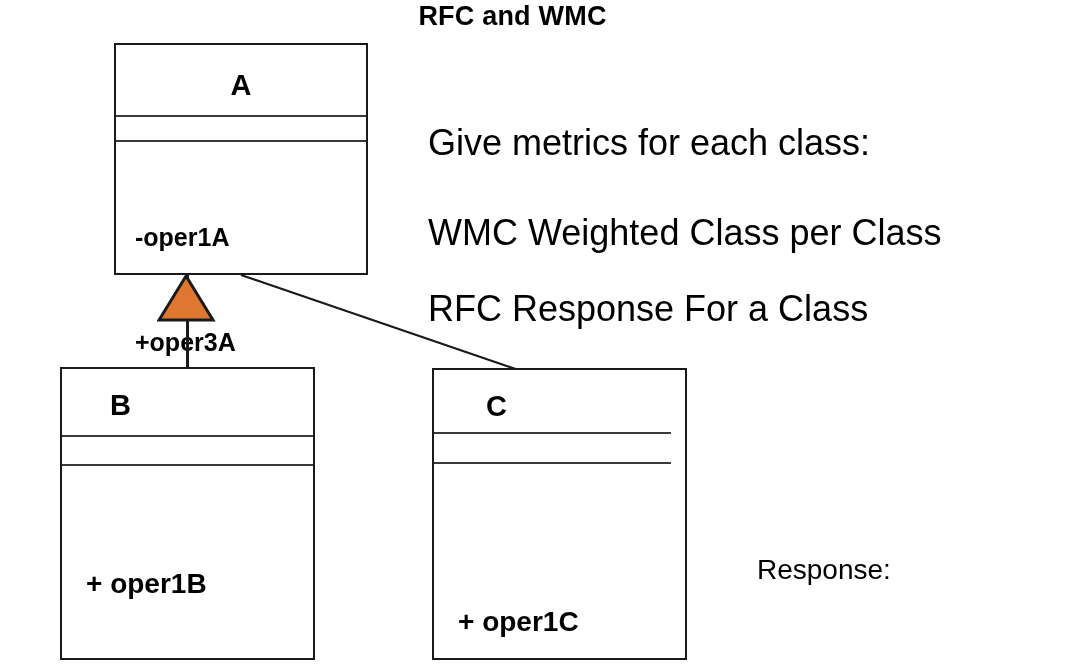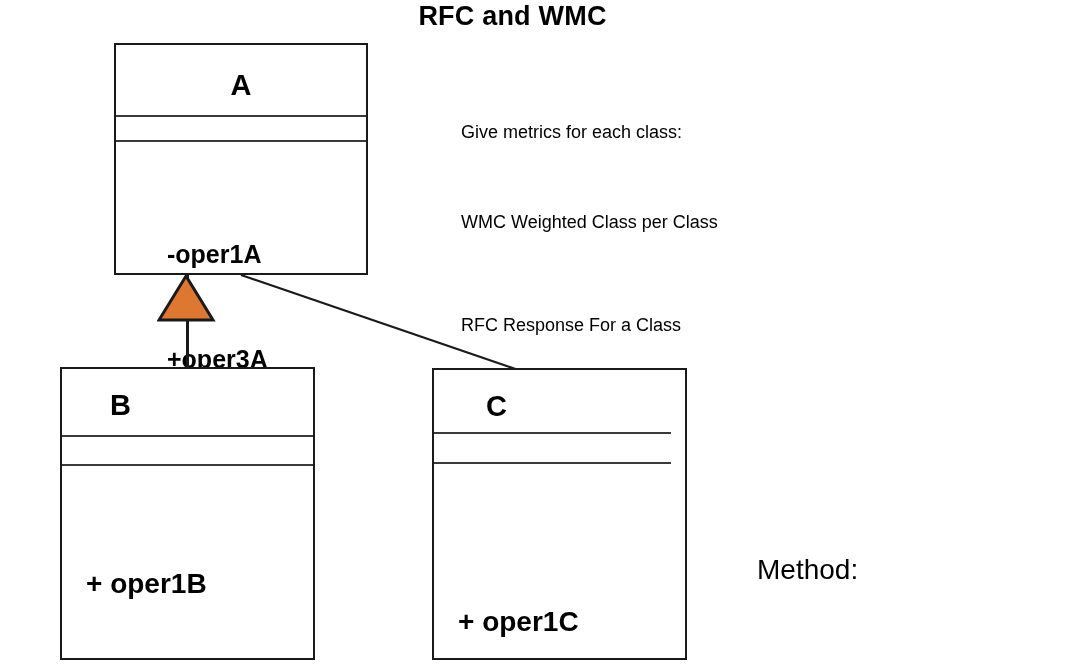--- a/index.html
+++ b/index.html
@@ -56,21 +56,21 @@
     font-weight: bold;
     white-space: pre;
   }
   .uml-ops div { white-space: pre; }
 
   
   #class-a { left: 114px; top: 43px; width: 254px; height: 232px; }
   #class-a .uml-name { top: 24px; font-size: 29px; }
   #class-a .sep-1 { top: 70px;  width: 250px; }
   #class-a .sep-2 { top: 95px;  width: 250px; }
-  #class-a .uml-ops { left: 19px; top: 122px; font-size: 25px; line-height: 35px; margin-left: 32px; }
+  #class-a .uml-ops { left: 19px; top: 105px; font-size: 25px; line-height: 35px; }
 
   
   #class-b { left: 60px; top: 367px; width: 255px; height: 293px; }
   #class-b .uml-name { top: 20px; font-size: 29px; text-align: left; padding-left: 48px; box-sizing: border-box; }
   #class-b .sep-1 { top: 66px;  width: 251px; }
   #class-b .sep-2 { top: 95px;  width: 251px; }
   #class-b .uml-ops { left: 24px; top: 105px; font-size: 28px; line-height: 44px; }
 
   
   #class-c { left: 432px; top: 368px; width: 255px; height: 292px; }
@@ -100,27 +100,26 @@
     left: 0;
     top: 0;
     width: 1073px;
     height: 672px;
     pointer-events: none;
   }
 
   
   .note-line {
     position: absolute;
-    font-size: 18px;
+    font-size: 36px;
     white-space: nowrap;
-    margin-left: 33px;
   }
   #note-0 { left: 428px; top: 122px; }
   #note-1 { left: 428px; top: 212px; }
-  #note-2 { left: 428px; top: 315px; }
+  #note-2 { left: 428px; top: 288px; }
 
   
   #legend {
     position: absolute;
     left: 757px;
     top: 470px;
     font-size: 28px;
     line-height: 40px;
     white-space: pre;
   }
@@ -171,19 +170,19 @@
       <div>+ oper1C</div>
       
     </div>
   </div>
 
   <div class="note-line" id="note-0">Give metrics for each class:</div>
   <div class="note-line" id="note-1">WMC Weighted Class per Class</div>
   <div class="note-line" id="note-2">RFC Response For a Class</div>
 
   <div id="legend">
-    <div>Method:</div>
+    <div>Response:</div>
     <div>+ public</div>
     
     
   </div>
 
 </div>
 
 </body></html>

